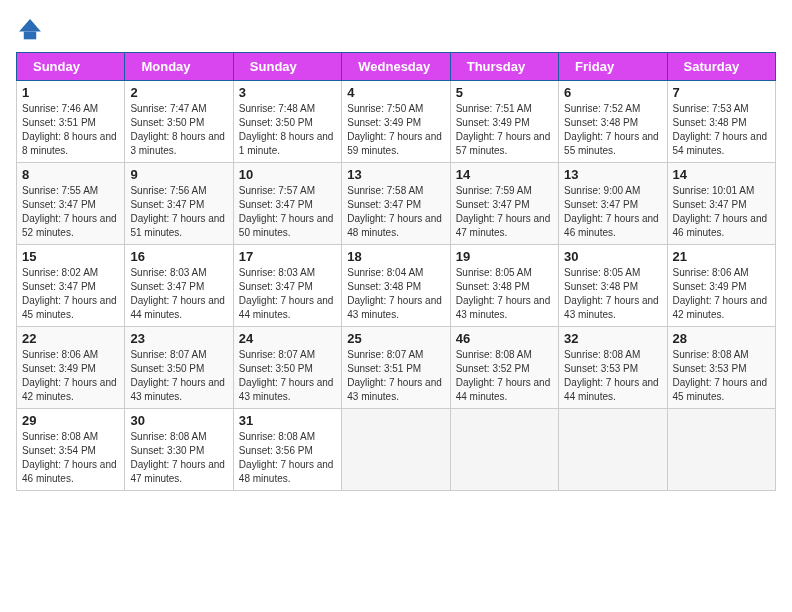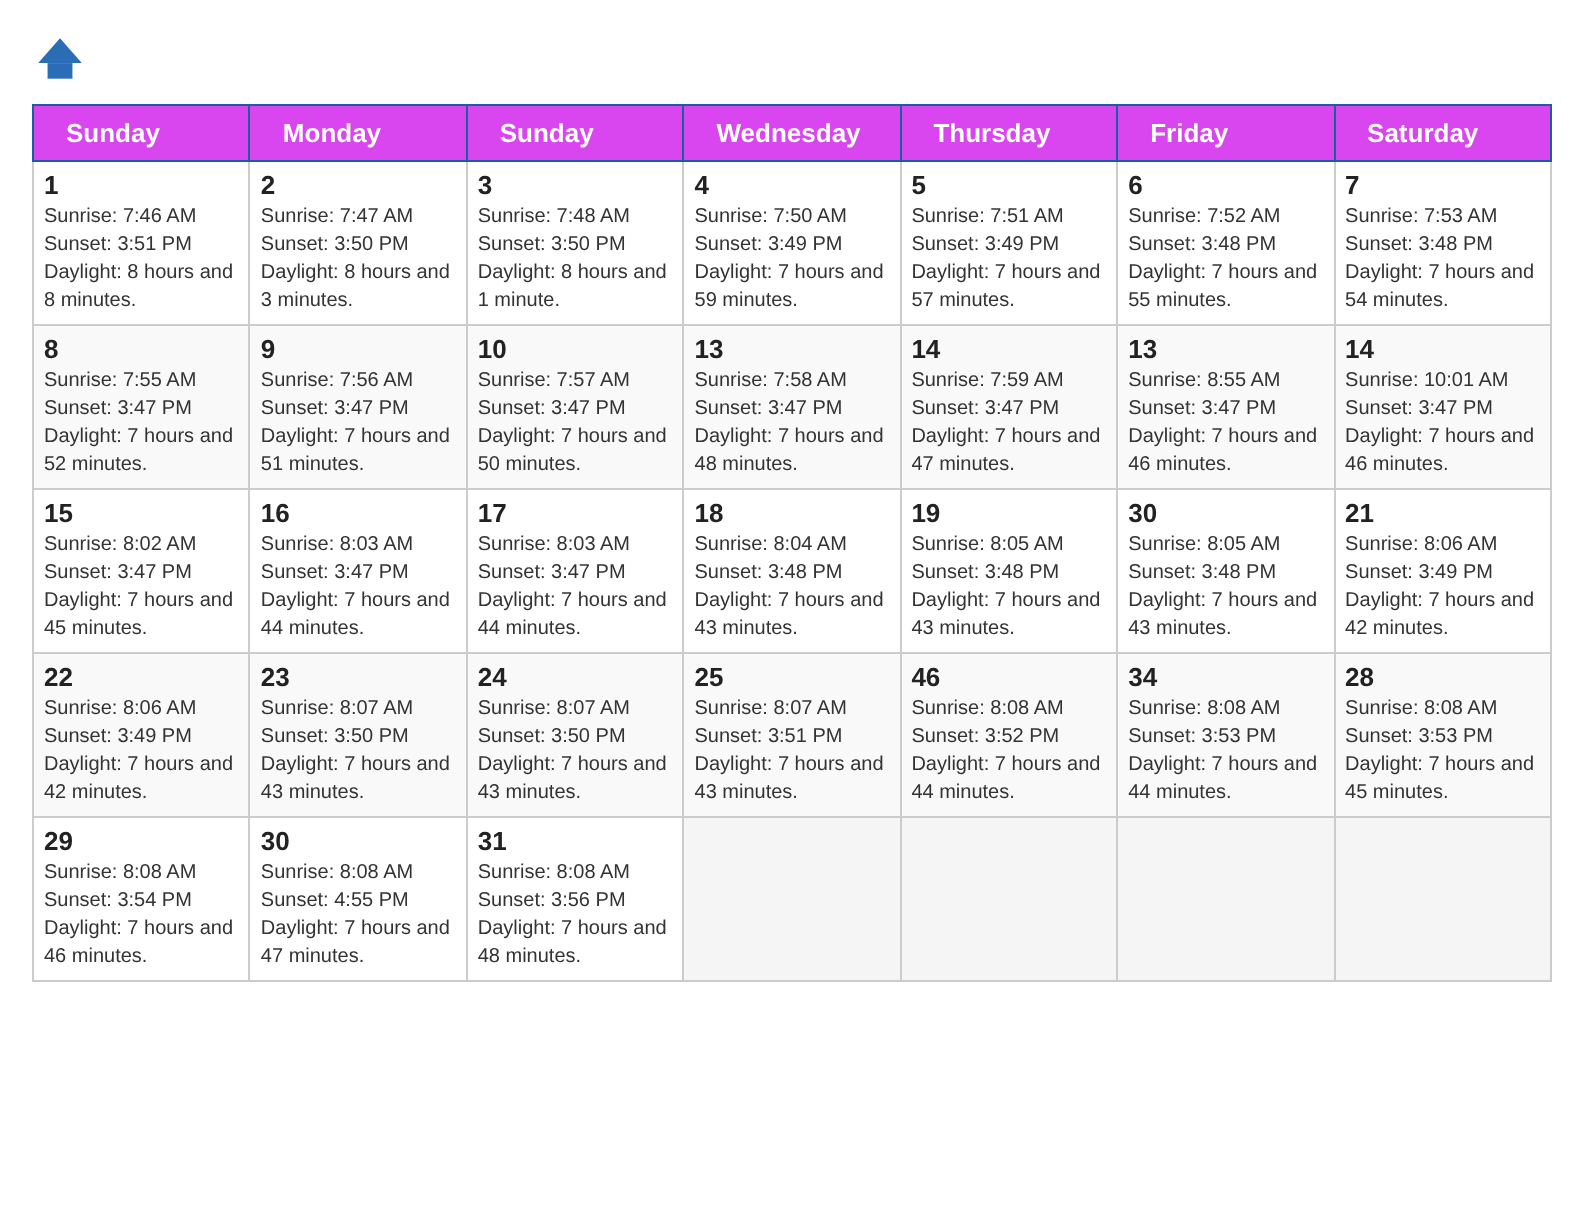--- a/index.html
+++ b/index.html
@@ -222,21 +222,21 @@
         <span class="day-num">14</span>
         <div class="day-info">
           <span>Sunrise: 7:59 AM</span><br>
           <span>Sunset: 3:47 PM</span><br>
           <span>Daylight: 7 hours and 47 minutes.</span>
         </div>
       </td>
         <td>
         <span class="day-num">13</span>
         <div class="day-info">
-          <span>Sunrise: 8:55 AM</span><br>
+          <span>Sunrise: 9:00 AM</span><br>
           <span>Sunset: 3:47 PM</span><br>
           <span>Daylight: 7 hours and 46 minutes.</span>
         </div>
       </td>
         <td>
         <span class="day-num">14</span>
         <div class="day-info">
           <span>Sunrise: 10:01 AM</span><br>
           <span>Sunset: 3:47 PM</span><br>
           <span>Daylight: 7 hours and 46 minutes.</span>
@@ -336,21 +336,21 @@
       </td>
         <td>
         <span class="day-num">46</span>
         <div class="day-info">
           <span>Sunrise: 8:08 AM</span><br>
           <span>Sunset: 3:52 PM</span><br>
           <span>Daylight: 7 hours and 44 minutes.</span>
         </div>
       </td>
         <td>
-        <span class="day-num">34</span>
+        <span class="day-num">32</span>
         <div class="day-info">
           <span>Sunrise: 8:08 AM</span><br>
           <span>Sunset: 3:53 PM</span><br>
           <span>Daylight: 7 hours and 44 minutes.</span>
         </div>
       </td>
         <td>
         <span class="day-num">28</span>
         <div class="day-info">
           <span>Sunrise: 8:08 AM</span><br>
@@ -365,21 +365,21 @@
         <div class="day-info">
           <span>Sunrise: 8:08 AM</span><br>
           <span>Sunset: 3:54 PM</span><br>
           <span>Daylight: 7 hours and 46 minutes.</span>
         </div>
       </td>
         <td>
         <span class="day-num">30</span>
         <div class="day-info">
           <span>Sunrise: 8:08 AM</span><br>
-          <span>Sunset: 4:55 PM</span><br>
+          <span>Sunset: 3:30 PM</span><br>
           <span>Daylight: 7 hours and 47 minutes.</span>
         </div>
       </td>
         <td>
         <span class="day-num">31</span>
         <div class="day-info">
           <span>Sunrise: 8:08 AM</span><br>
           <span>Sunset: 3:56 PM</span><br>
           <span>Daylight: 7 hours and 48 minutes.</span>
         </div>

